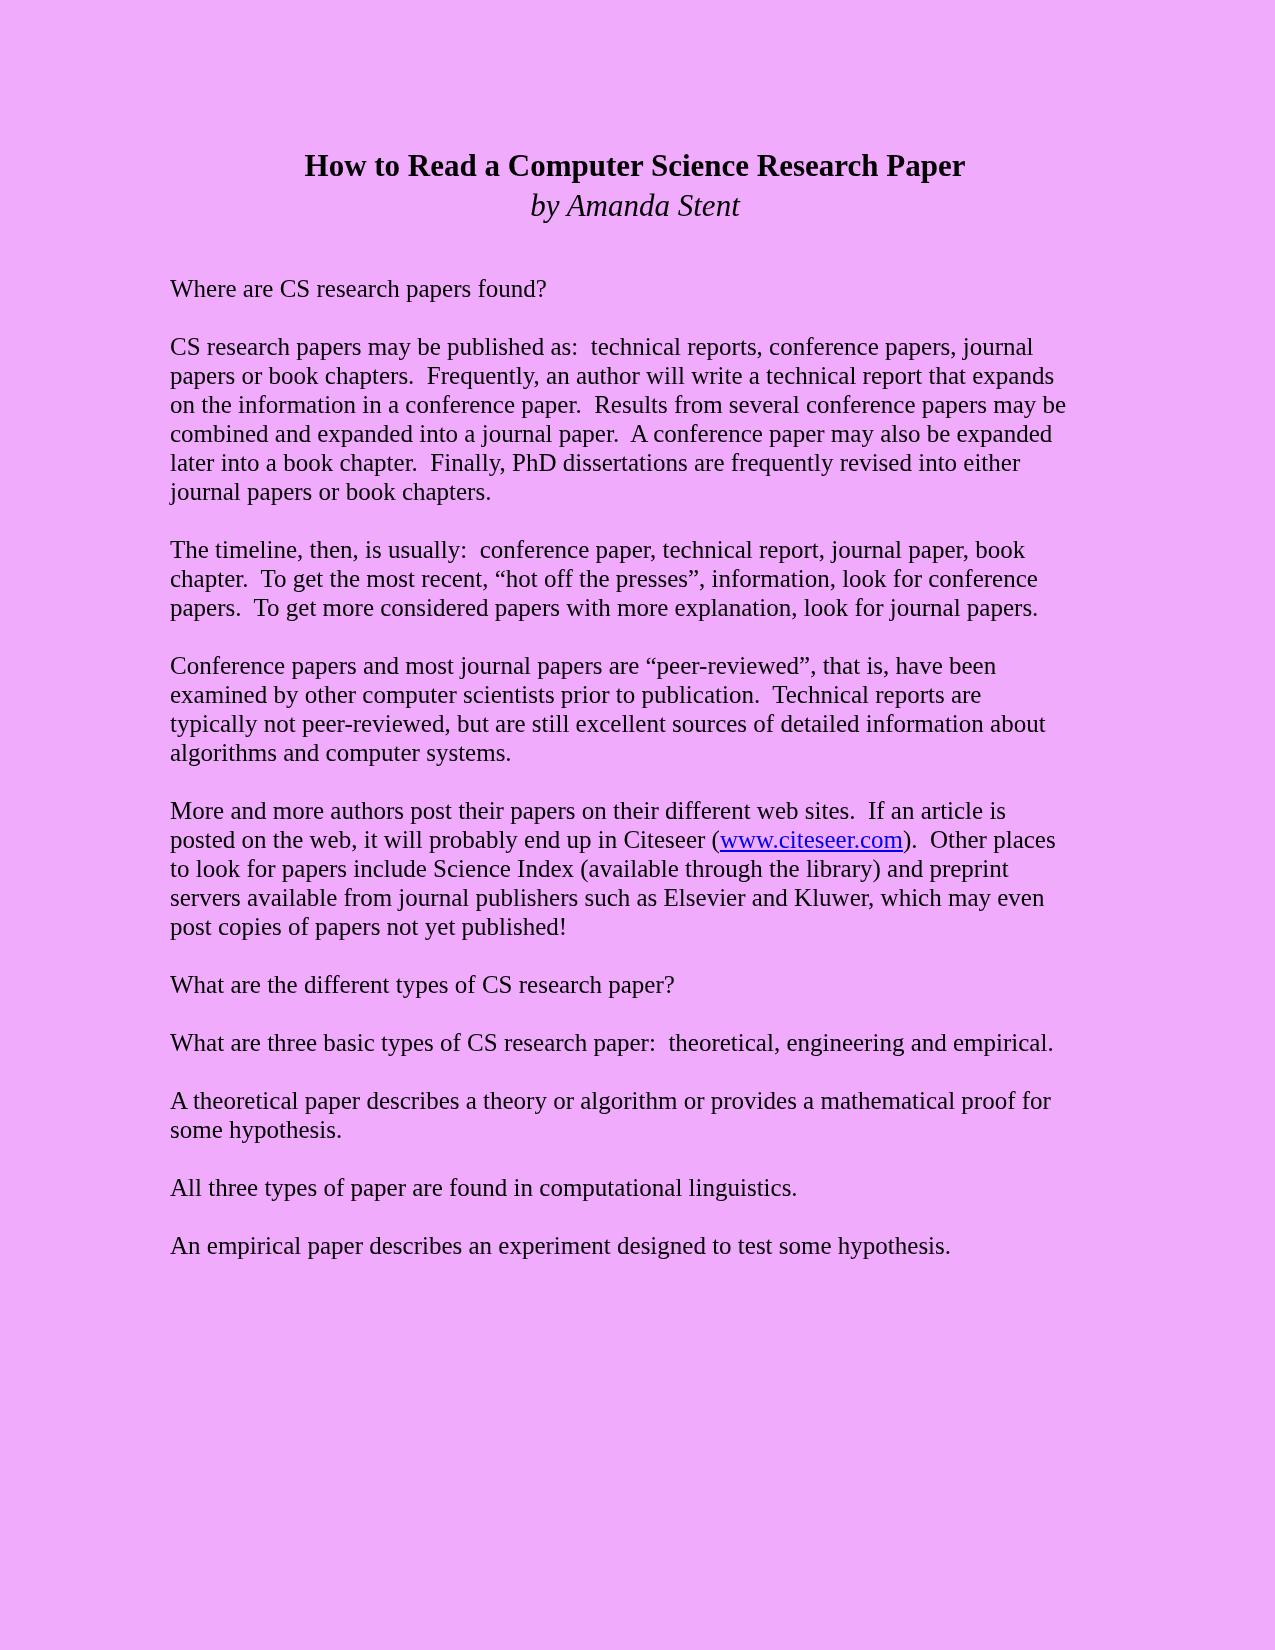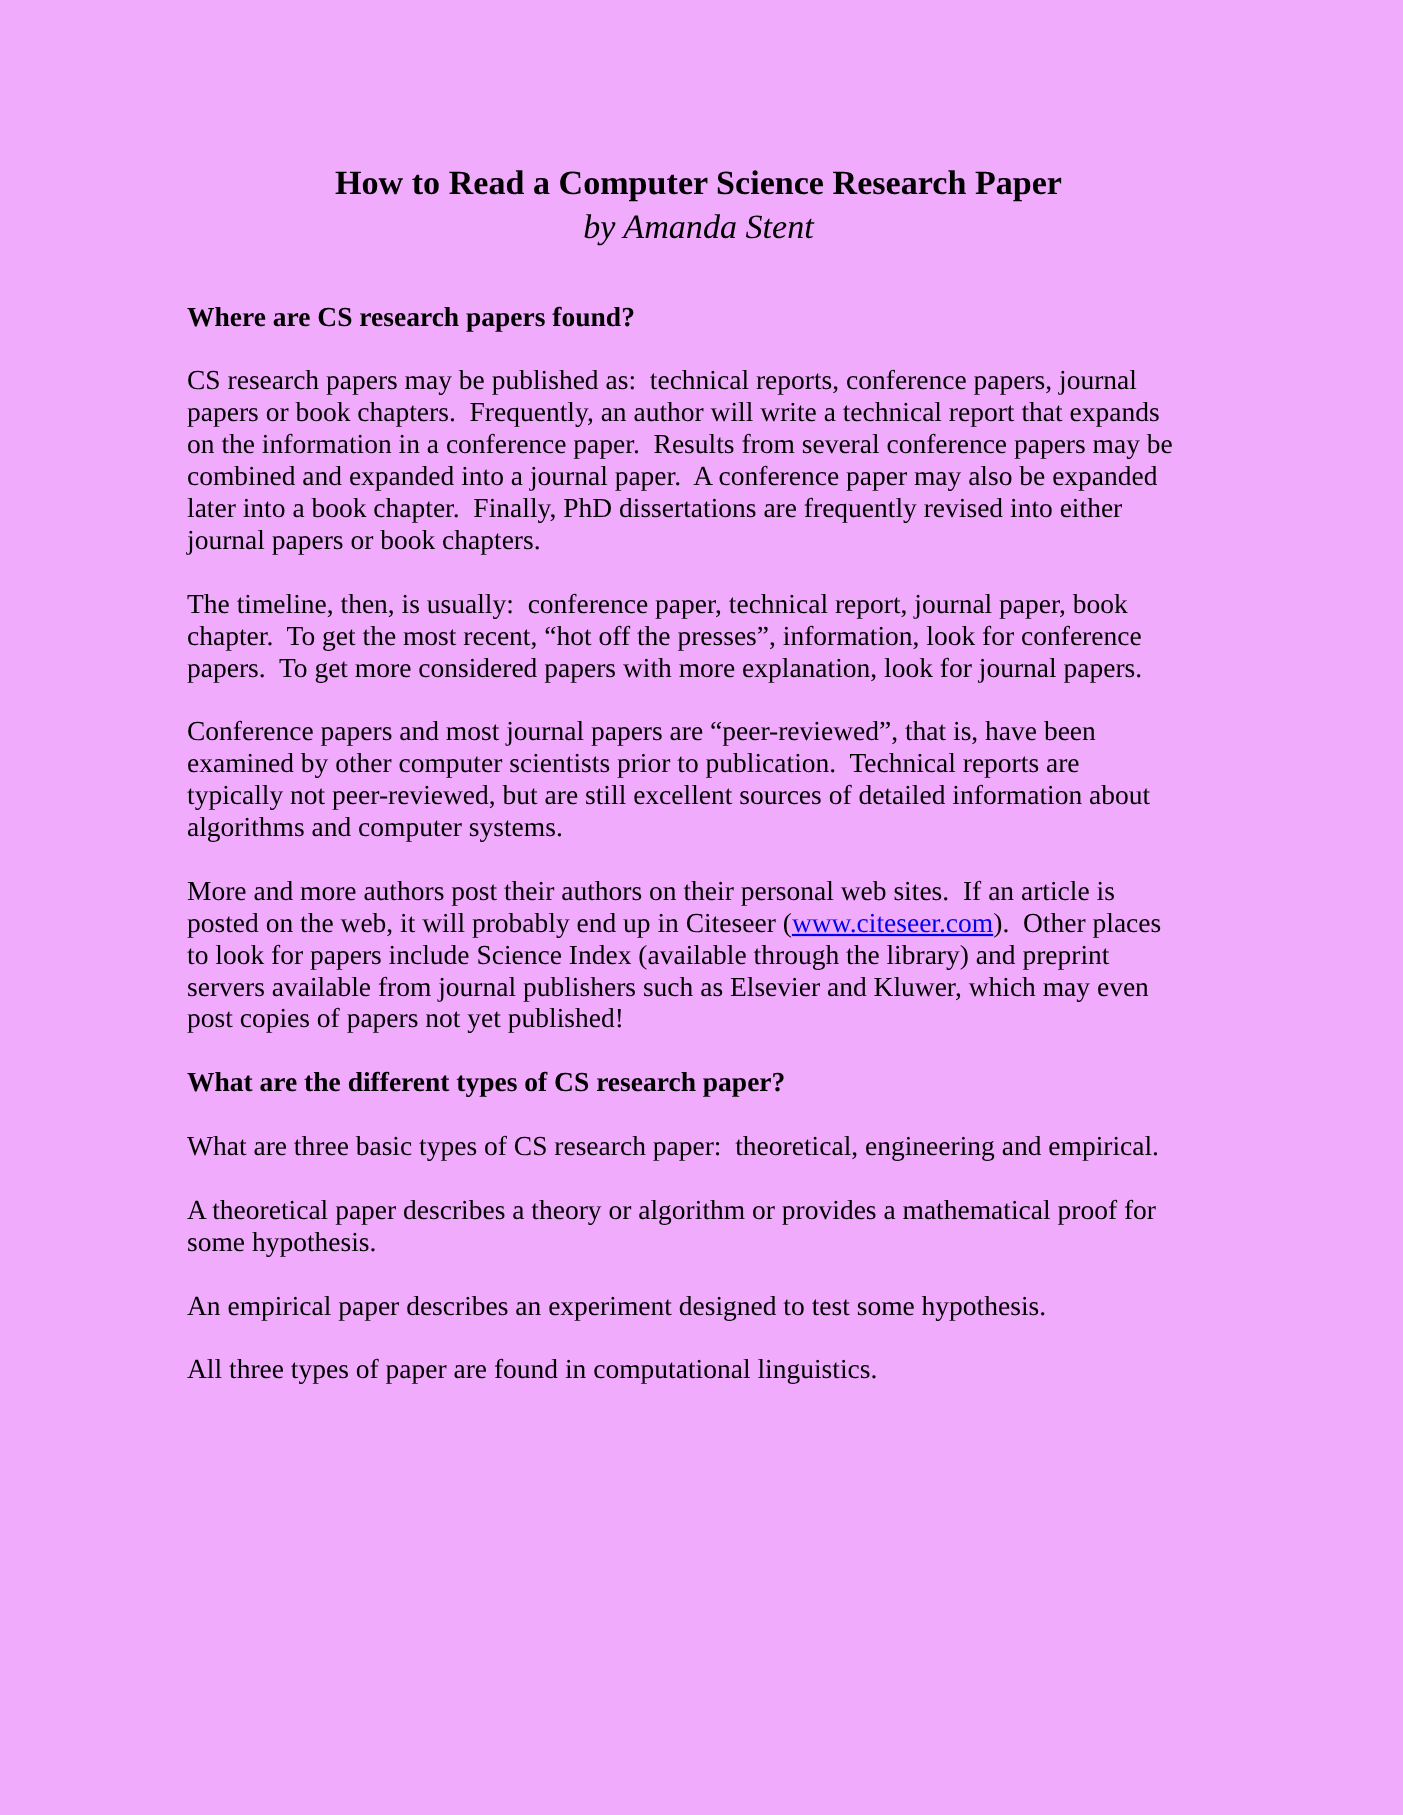--- a/index.html
+++ b/index.html
@@ -37,21 +37,21 @@
     font-size: 31px;
     font-weight: normal;
     line-height: 40px;
     text-align: center;
     white-space: pre-wrap;
     font-style: italic;
   }
   .section-heading {
     margin: 0 0 29px 0;
     font-size: 25px;
-    font-weight: bold;
+    font-weight: normal;
     line-height: 29px;
     white-space: pre-wrap;
   }
   .para {
     margin: 0 0 29px 0;
     font-size: 25px;
     line-height: 29px;
     white-space: pre-wrap;
   }
   .doc-link {
@@ -80,32 +80,32 @@
 
     <p class="para">The timeline, then, is usually:  conference paper, technical report, journal paper, book
 chapter.  To get the most recent, “hot off the presses”, information, look for conference
 papers.  To get more considered papers with more explanation, look for journal papers.</p>
 
     <p class="para">Conference papers and most journal papers are “peer-reviewed”, that is, have been
 examined by other computer scientists prior to publication.  Technical reports are
 typically not peer-reviewed, but are still excellent sources of detailed information about
 algorithms and computer systems.</p>
 
-    <p class="para"><span>More and more authors post their authors on their personal web sites.  If an article is
+    <p class="para"><span>More and more authors post their papers on their different web sites.  If an article is
 posted on the web, it will probably end up in Citeseer (</span><a class="doc-link">www.citeseer.com</a><span>).  Other places
 to look for papers include Science Index (available through the library) and preprint
 servers available from journal publishers such as Elsevier and Kluwer, which may even
 post copies of papers not yet published!</span></p>
 
     <h2 class="section-heading">What are the different types of CS research paper?</h2>
 
     <p class="para">What are three basic types of CS research paper:  theoretical, engineering and empirical.</p>
 
     <p class="para">A theoretical paper describes a theory or algorithm or provides a mathematical proof for
 some hypothesis.</p>
 
 
+    <p class="para">All three types of paper are found in computational linguistics.</p>
+
     <p class="para">An empirical paper describes an experiment designed to test some hypothesis.</p>
-
-    <p class="para">All three types of paper are found in computational linguistics.</p>
 
   </div>
 </div>
 
 </body></html>

